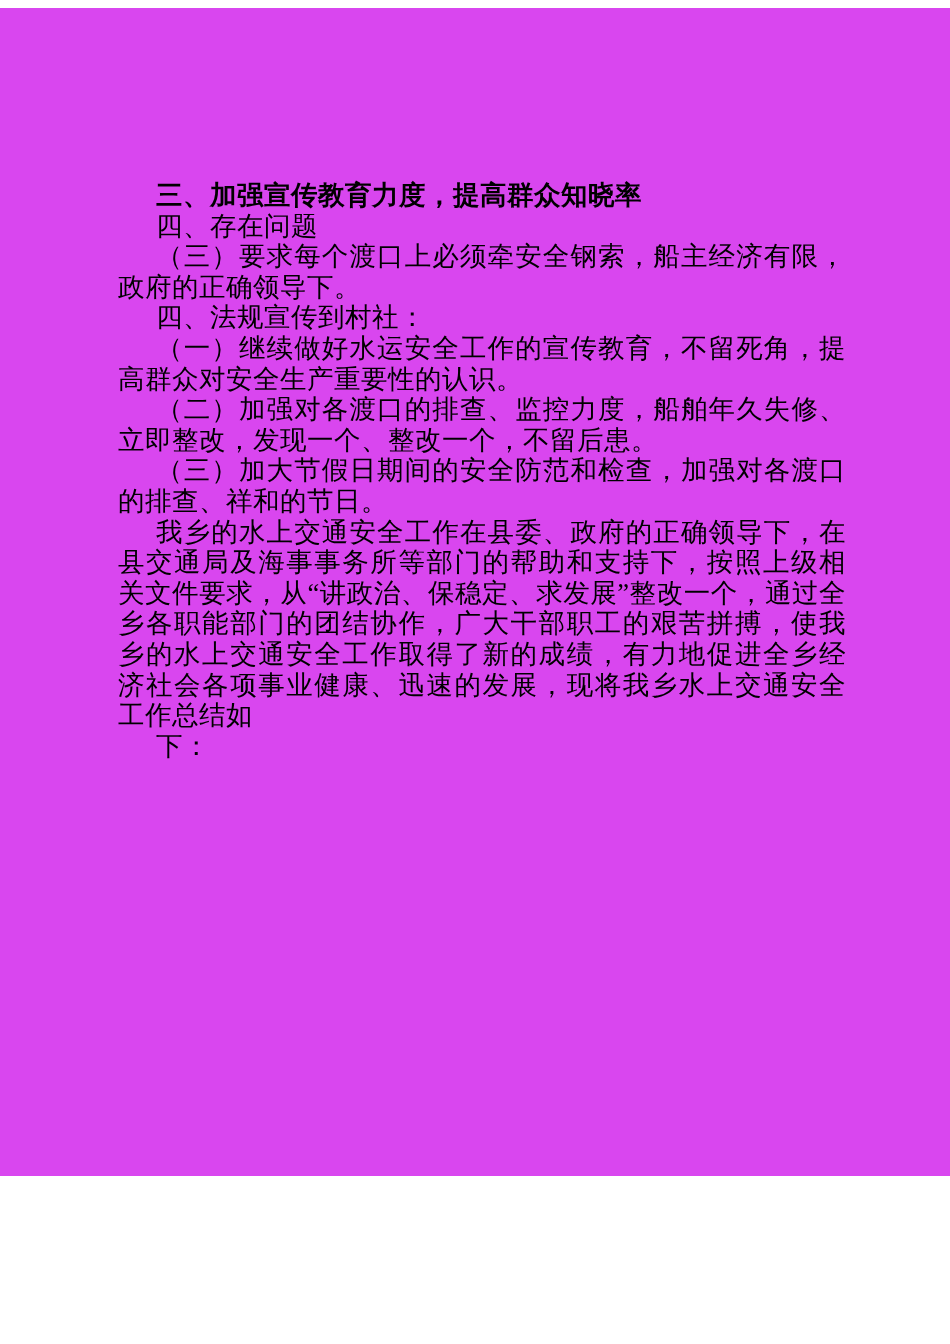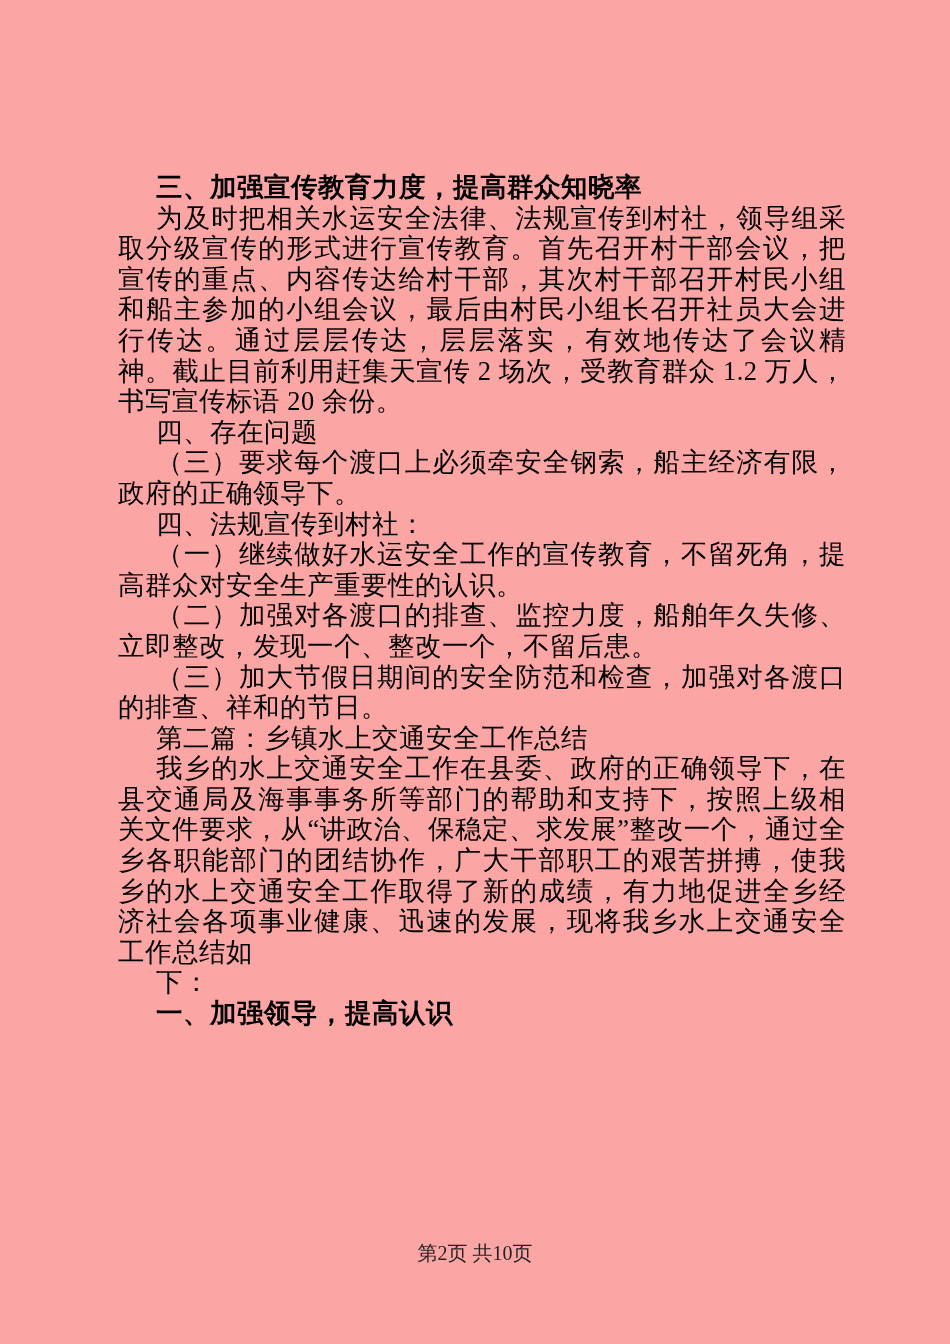--- a/index.html
+++ b/index.html
@@ -3,23 +3,24 @@
 <meta charset="utf-8">
 <style>
   html, body {
     margin: 0;
     padding: 0;
     background: #ffffff;
   }
   .page {
     position: relative;
     width: 950px;
-    height: 1344px;
-    background: #fca5a5;
+    height: 1168px;
+    background: #d946ef;
     overflow: hidden;
+    margin-top: 8px;
   }
   .content {
     position: absolute;
     left: 118px;
     top: 172px;
     width: 728px;
   }
   .content p {
     margin: 0;
     padding: 0;
@@ -55,26 +56,23 @@
     line-height: 26px;
     color: #222222;
   }
 </style>
 </head>
 <body>
 
 <div class="page">
   <div class="content" id="content">
       <p class="hei-bold indent">三、加强宣传教育力度，提高群众知晓率</p>
-      <p class="kai indent">为及时把相关水运安全法律、法规宣传到村社，领导组采取分级宣传的形式进行宣传教育。首先召开村干部会议，把宣传的重点、内容传达给村干部，其次村干部召开村民小组和船主参加的小组会议，最后由村民小组长召开社员大会进行传达。通过层层传达，层层落实，有效地传达了会议精神。截止目前利用赶集天宣传 2 场次，受教育群众 1.2 万人，书写宣传标语 20 余份。</p>
       <p class="hei indent">四、存在问题</p>
       <p class="hei indent">（三）要求每个渡口上必须牵安全钢索，船主经济有限，政府的正确领导下。</p>
       <p class="hei indent">四、法规宣传到村社：</p>
       <p class="hei indent">（一）继续做好水运安全工作的宣传教育，不留死角，提高群众对安全生产重要性的认识。</p>
       <p class="hei indent">（二）加强对各渡口的排查、监控力度，船舶年久失修、立即整改，发现一个、整改一个，不留后患。</p>
       <p class="hei indent">（三）加大节假日期间的安全防范和检查，加强对各渡口的排查、祥和的节日。</p>
-      <p class="kai indent">第二篇：乡镇水上交通安全工作总结</p>
       <p class="kai indent">我乡的水上交通安全工作在县委、政府的正确领导下，在县交通局及海事事务所等部门的帮助和支持下，按照上级相关文件要求，从“讲政治、保稳定、求发展”整改一个，通过全乡各职能部门的团结协作，广大干部职工的艰苦拼搏，使我乡的水上交通安全工作取得了新的成绩，有力地促进全乡经济社会各项事业健康、迅速的发展，现将我乡水上交通安全工作总结如</p>
       <p class="kai indent">下：</p>
-      <p class="hei-bold indent">一、加强领导，提高认识</p>
     </div>
   <div class="footer">第2页 共10页</div>
 </div>
 
 </body></html>

